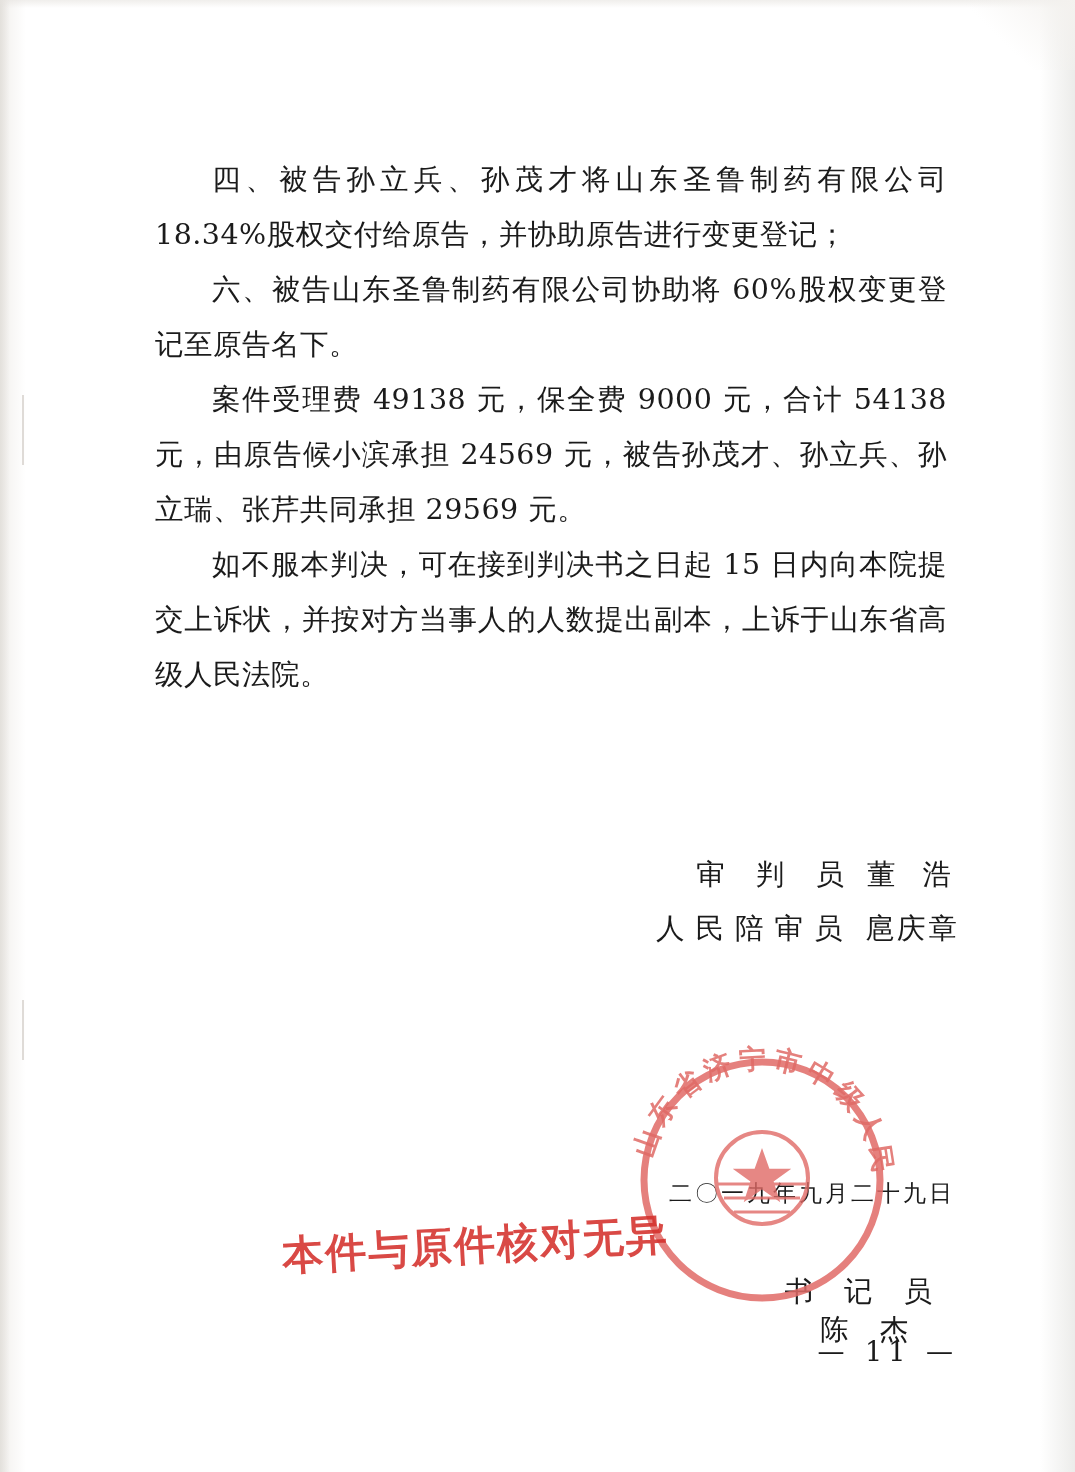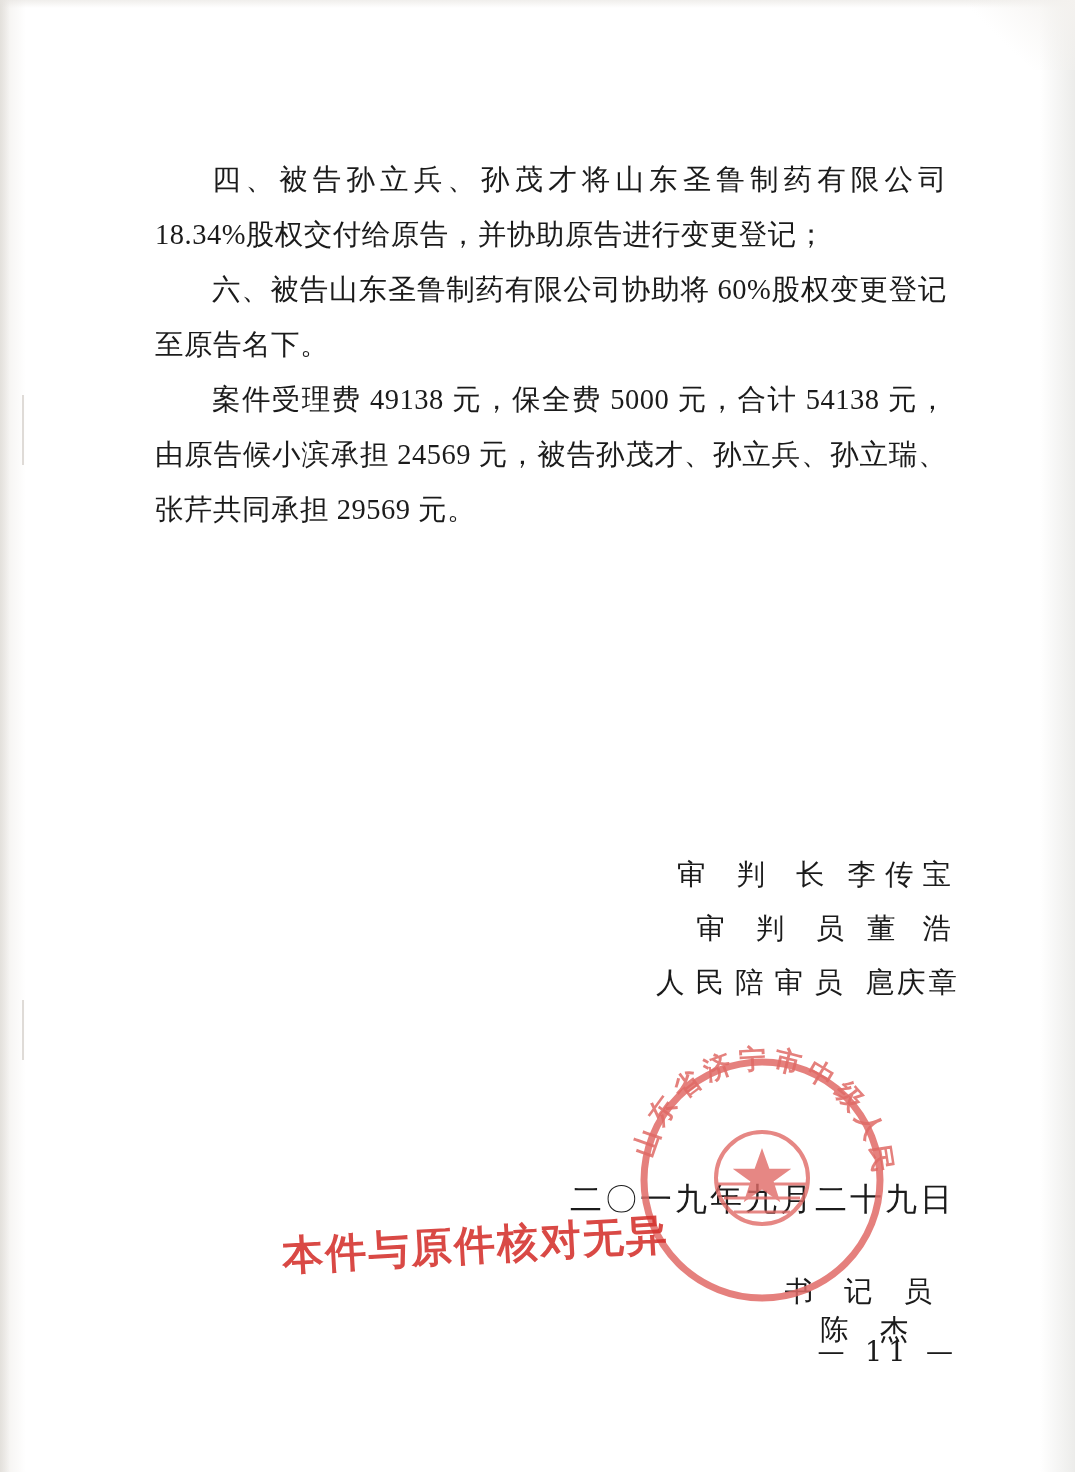--- a/index.html
+++ b/index.html
@@ -54,21 +54,20 @@
     top: 152px;
     width: 800px;
     font-size: 28.5px;
     line-height: 55px;
     letter-spacing: 0.5px;
     text-align: justify;
   }
   .para {
     margin: 0 8px 0 0;
     text-indent: 2em;
-    font-family: Liberation Serif, serif;
   }
   .para + .para { margin-top: 0; }
 
   
   .sign-block {
     position: absolute;
     left: 620px;
     top: 848px;
     width: 340px;
     font-size: 28.5px;
@@ -85,21 +84,21 @@
   }
   .sign-name {
     letter-spacing: 9px;
   }
   .sign-name.tight { letter-spacing: 3px; }
 
   .date-line {
     position: absolute;
     right: 120px;
     top: 1178px;
-    font-size: 32px;
+    font-size: 23px;
     letter-spacing: 3px;
     white-space: nowrap;
   }
 
   .clerk-line {
     position: absolute;
     right: 120px;
     top: 1240px;
     font-size: 28.5px;
     white-space: pre;
@@ -149,28 +148,25 @@
 <div class="page">
   <div class="scan-edge-left"></div>
   <div class="scan-edge-top"></div>
   <div class="scan-corner"></div>
   <div class="fold-mark" style="left:22px; top:395px; height:70px;"></div>
   <div class="fold-mark" style="left:22px; top:1000px; height:60px;"></div>
 
   <div class="body-text">
     <p class="para">四、被告孙立兵、孙茂才将山东圣鲁制药有限公司 18.34%股权交付给原告，并协助原告进行变更登记；</p>
     <p class="para">六、被告山东圣鲁制药有限公司协助将 60%股权变更登记至原告名下。</p>
-    <p class="para">案件受理费 49138 元，保全费 5000 元，合计 54138 元，由原告候小滨承担 24569 元，被告孙茂才、孙立兵、孙立瑞、张芹共同承担 29569 元。</p>
+    <p class="para">案件受理费 49138 元，保全费 9000 元，合计 54138 元，由原告候小滨承担 24569 元，被告孙茂才、孙立兵、孙立瑞、张芹共同承担 29569 元。</p>
+    <p class="para">如不服本判决，可在接到判决书之日起 15 日内向本院提交上诉状，并按对方当事人的人数提出副本，上诉于山东省高级人民法院。</p>
   </div>
 
   <div class="sign-block">
-    <div class="sign-line">
-      <span class="sign-role">审 判 长</span>
-      <span class="sign-name">李传宝</span>
-    </div>
     <div class="sign-line">
       <span class="sign-role">审 判 员</span>
       <span class="sign-name">董 浩</span>
     </div>
     <div class="sign-line">
       <span class="sign-role">人民陪审员</span>
       <span class="sign-name tight">扈庆章</span>
     </div>
   </div>
 

